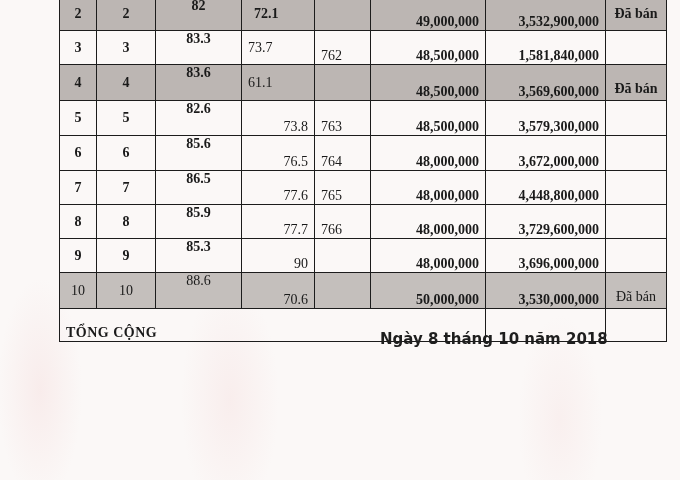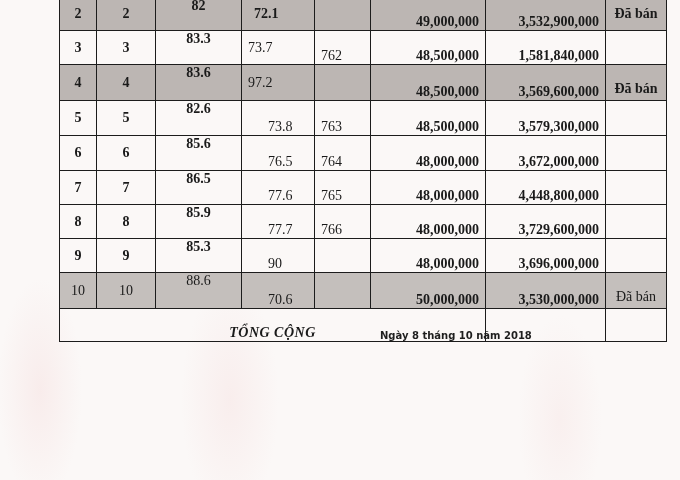--- a/index.html
+++ b/index.html
@@ -42,42 +42,40 @@
     }
     tr.shaded td {
       background: #bcb6b3;
     }
     tr.shaded-light td {
       background: #c4bfbc;
     }
     td.c-stt, td.c-can { font-weight: bold; text-align: center; }
     td.c-area1 { font-weight: bold; text-align: center; vertical-align: top; padding-top: 6px; }
     td.c-area2 { text-align: left; padding-right: 26px; }
-    td.c-area2.low { vertical-align: bottom; padding-bottom: 0; text-align: left; padding-left: 26px; }
+    td.c-area2.low { vertical-align: bottom; padding-bottom: 0; text-align: right; padding-left: 26px; }
     td.c-code { text-align: left; vertical-align: bottom; padding-bottom: 3px; }
     td.c-unit, td.c-total { font-weight: bold; text-align: right; vertical-align: bottom; padding-bottom: 3px; }
     td.c-status { font-weight: bold; text-align: center; }
     tr.row-10 td { font-weight: normal; }
     tr.row-10 td.c-status { font-weight: normal; vertical-align: bottom; padding-bottom: 3px; }
     td.total-label {
       font-weight: bold;
       font-size: 16px;
-      text-align: center;
       padding-left: 60px;
       vertical-align: bottom;
       padding-bottom: 2px;
       letter-spacing: 0.5px;
-      font-style: italic;
     }
     .date-line {
       position: absolute;
       left: 380px;
       top: 330px;
       font-family: "DejaVu Sans", sans-serif;
-      font-size: 10px;
+      font-size: 15px;
       font-weight: bold;
       color: #1e1e1e;
     }
   </style>
 </head>
 <body>
 
 <div class="paper-tint"></div>
 
 <table class="price-table">
@@ -109,21 +107,21 @@
       <td class="c-area2">73.7</td>
       <td class="c-code">762</td>
       <td class="c-unit">48,500,000</td>
       <td class="c-total">1,581,840,000</td>
       <td class="c-status"></td>
     </tr>
     <tr class="shaded" style="height:35px">
       <td class="c-stt">4</td>
       <td class="c-can">4</td>
       <td class="c-area1">83.6</td>
-      <td class="c-area2">97.2</td>
+      <td class="c-area2">61.1</td>
       <td class="c-code"></td>
       <td class="c-unit">48,500,000</td>
       <td class="c-total">3,569,600,000</td>
       <td class="c-status" style="vertical-align:bottom;padding-bottom:3px">Đã bán</td>
     </tr>
     <tr style="height:35px">
       <td class="c-stt">5</td>
       <td class="c-can">5</td>
       <td class="c-area1">82.6</td>
       <td class="c-area2 low">73.8</td>

